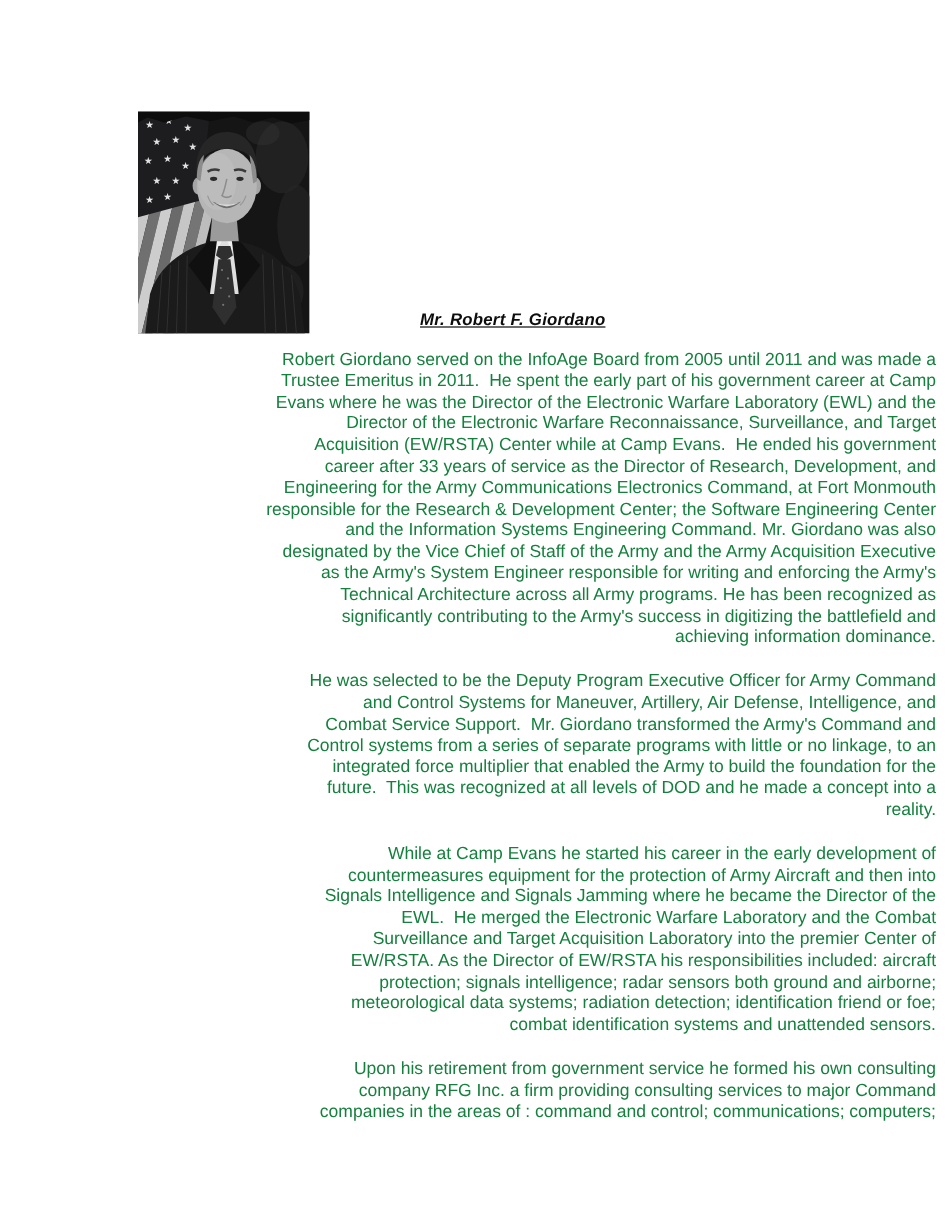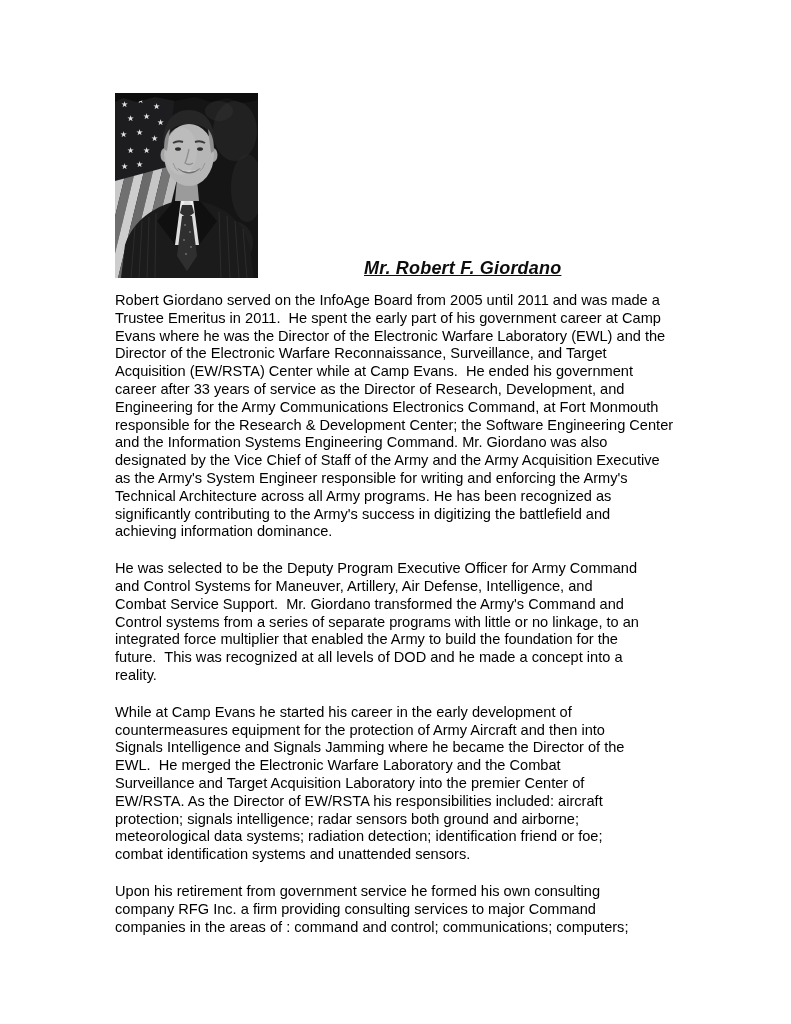--- a/index.html
+++ b/index.html
@@ -20,38 +20,39 @@
     position: absolute;
     left: 115px;
     top: 93px;
     width: 143px;
     height: 185px;
     display: block;
   }
   .photo svg { display: block; }
   .title {
     position: absolute;
-    left: 364px;
+    left: 350px;
     top: 258px;
-    font-size: 18px;
+    font-size: 14px;
     font-weight: bold;
     font-style: italic;
     text-decoration: underline;
     color: #0d0d0d;
     white-space: nowrap;
     letter-spacing: 0.2px;
   }
   .body-text {
     position: absolute;
     left: 115px;
     top: 292px;
     width: 665px;
     font-size: 14.6px;
     line-height: 17.8px;
-    color: #000000;
+    color: #15803d;
+    text-align: right;
   }
   .body-text p {
     margin: 0 0 19px 0;
     white-space: pre-wrap;
   }
 </style>
 </head>
 <body>
 
 <div class="page">

